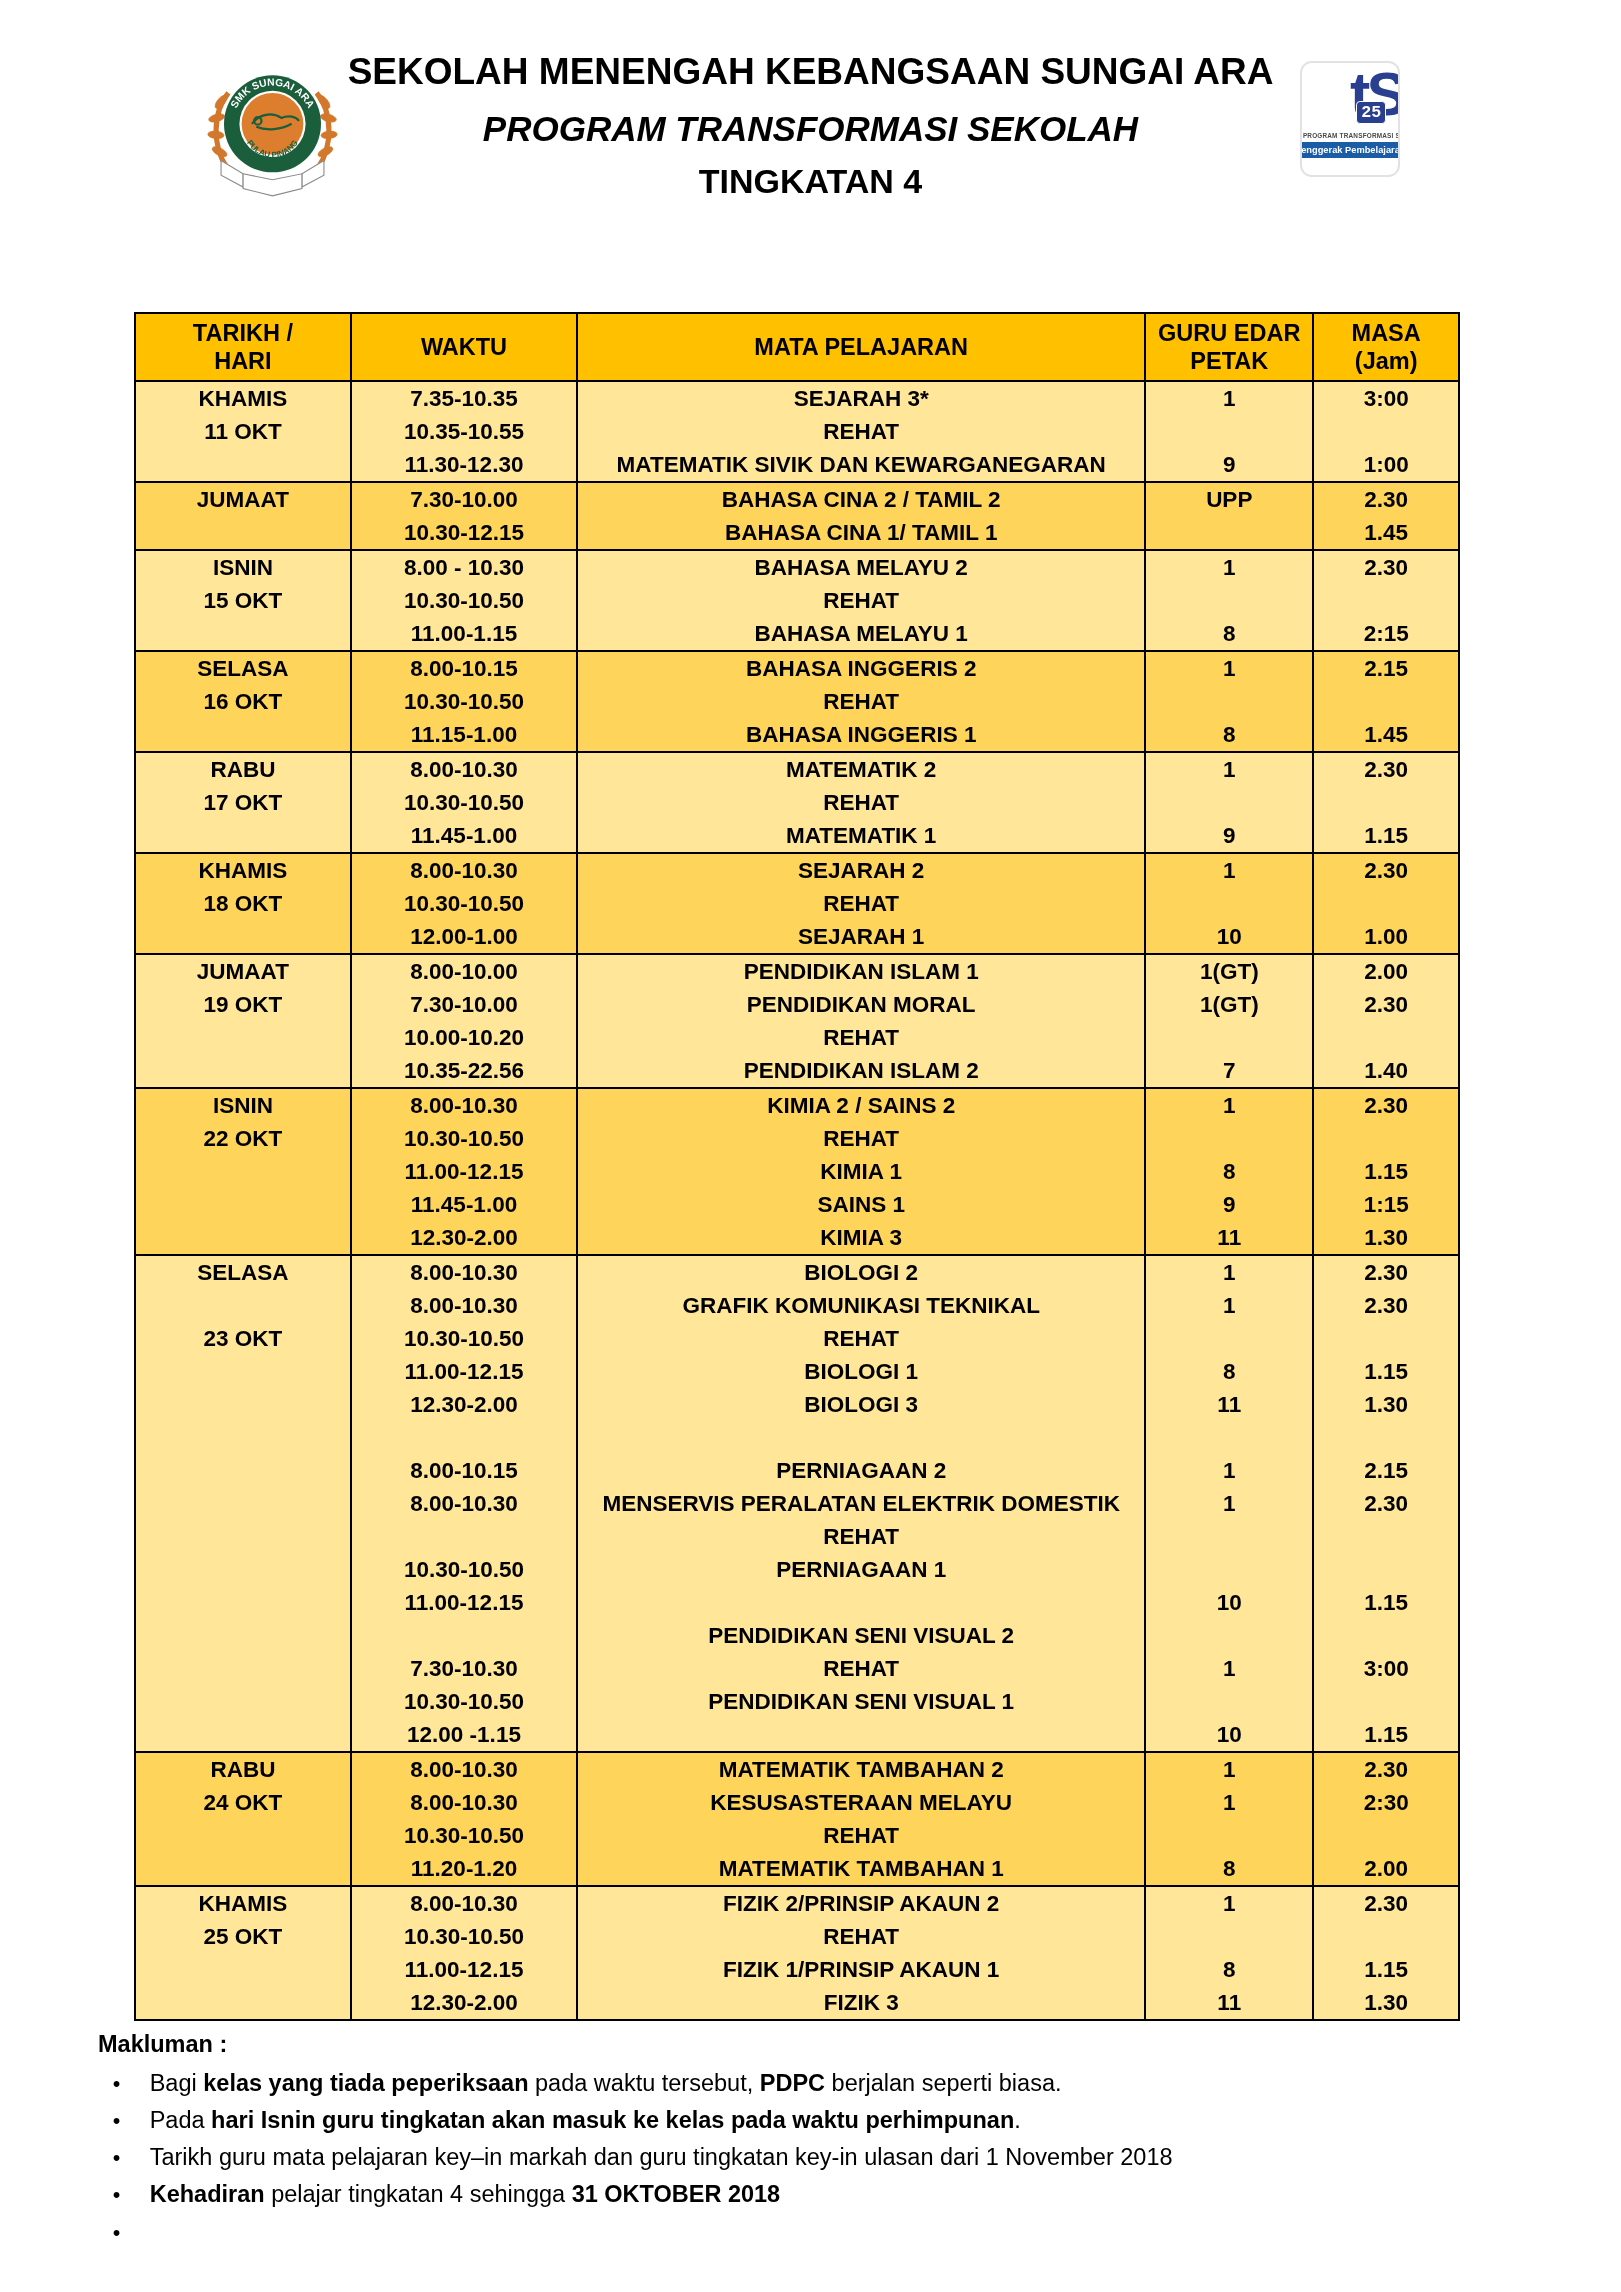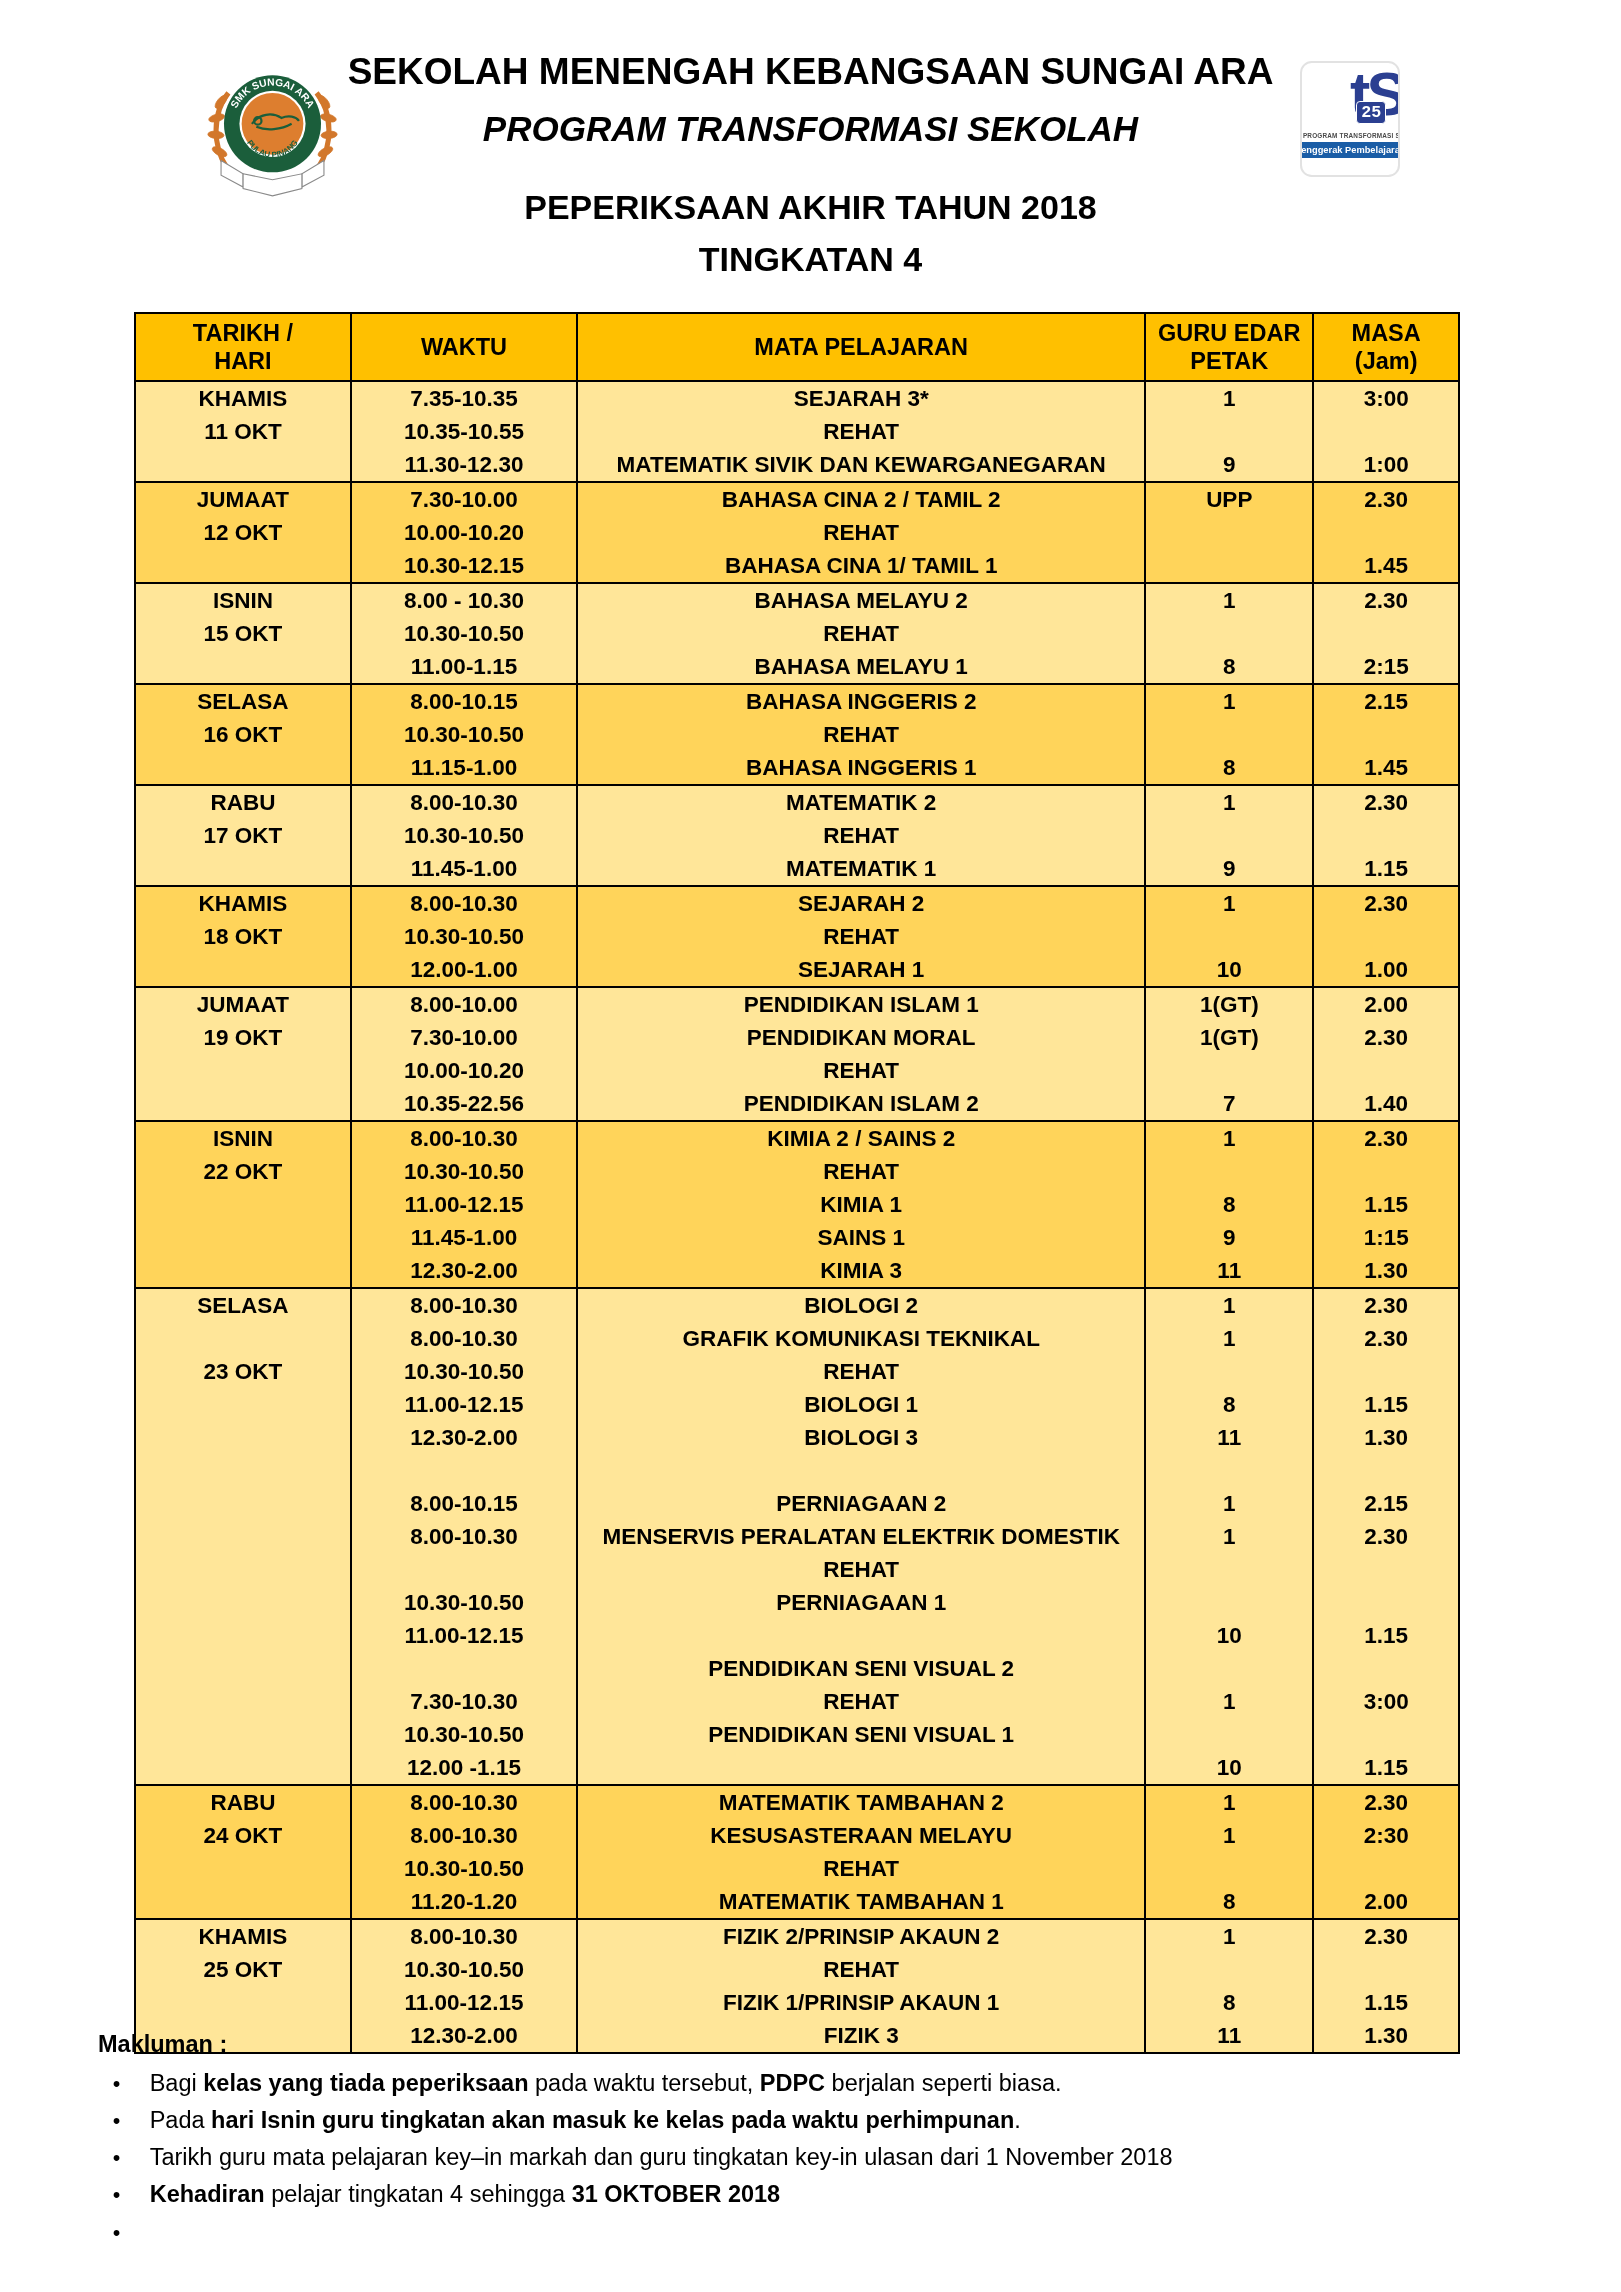--- a/index.html
+++ b/index.html
@@ -92,21 +92,20 @@
         <path d="M30,150 L60,168 L60,186 L30,170 Z" fill="#FFFFFF" stroke="#8a8a8a" stroke-width="1.5"></path>
         <path d="M170,150 L140,168 L140,186 L170,170 Z" fill="#FFFFFF" stroke="#8a8a8a" stroke-width="1.5"></path>
         <path d="M60,168 L100,176 L140,168 L140,188 L100,198 L60,188 Z" fill="#FFFFFF" stroke="#8a8a8a" stroke-width="1.5"></path>
       </g>
     </svg>
   </div>
 
   <div class="titles">
     <h1 class="school-name">SEKOLAH MENENGAH KEBANGSAAN SUNGAI ARA</h1>
     <h2 class="program">PROGRAM TRANSFORMASI SEKOLAH</h2>
-    <h3 class="exam-title">PEPERIKSAAN AKHIR TAHUN 2018</h3>
     <h3 class="form-title">TINGKATAN 4</h3>
   </div>
 
   <div class="ts25">
     <div class="ts-mark">
       <span class="ts-big">tS</span>
       <span class="ts-num">25</span>
     </div>
     <div class="ts-caption">PROGRAM TRANSFORMASI SEKOLAH 2025</div>
     <div class="ts-banner">Penggerak Pembelajaran Bermakna</div>
@@ -168,27 +167,20 @@
         </tbody>
         <tbody class="dark">
           <tr>
             <td>JUMAAT</td>
             <td>7.30-10.00</td>
             <td>BAHASA CINA 2 / TAMIL 2</td>
             <td>UPP</td>
             <td>2.30</td>
           </tr>
           <tr>
-            <td>12 OKT</td>
-            <td>10.00-10.20</td>
-            <td>REHAT</td>
-            <td>&nbsp;</td>
-            <td>&nbsp;</td>
-          </tr>
-          <tr>
             <td>&nbsp;</td>
             <td>10.30-12.15</td>
             <td>BAHASA CINA 1/ TAMIL 1</td>
             <td>&nbsp;</td>
             <td>1.45</td>
           </tr>
         </tbody>
         <tbody class="light">
           <tr>
             <td>ISNIN</td>

